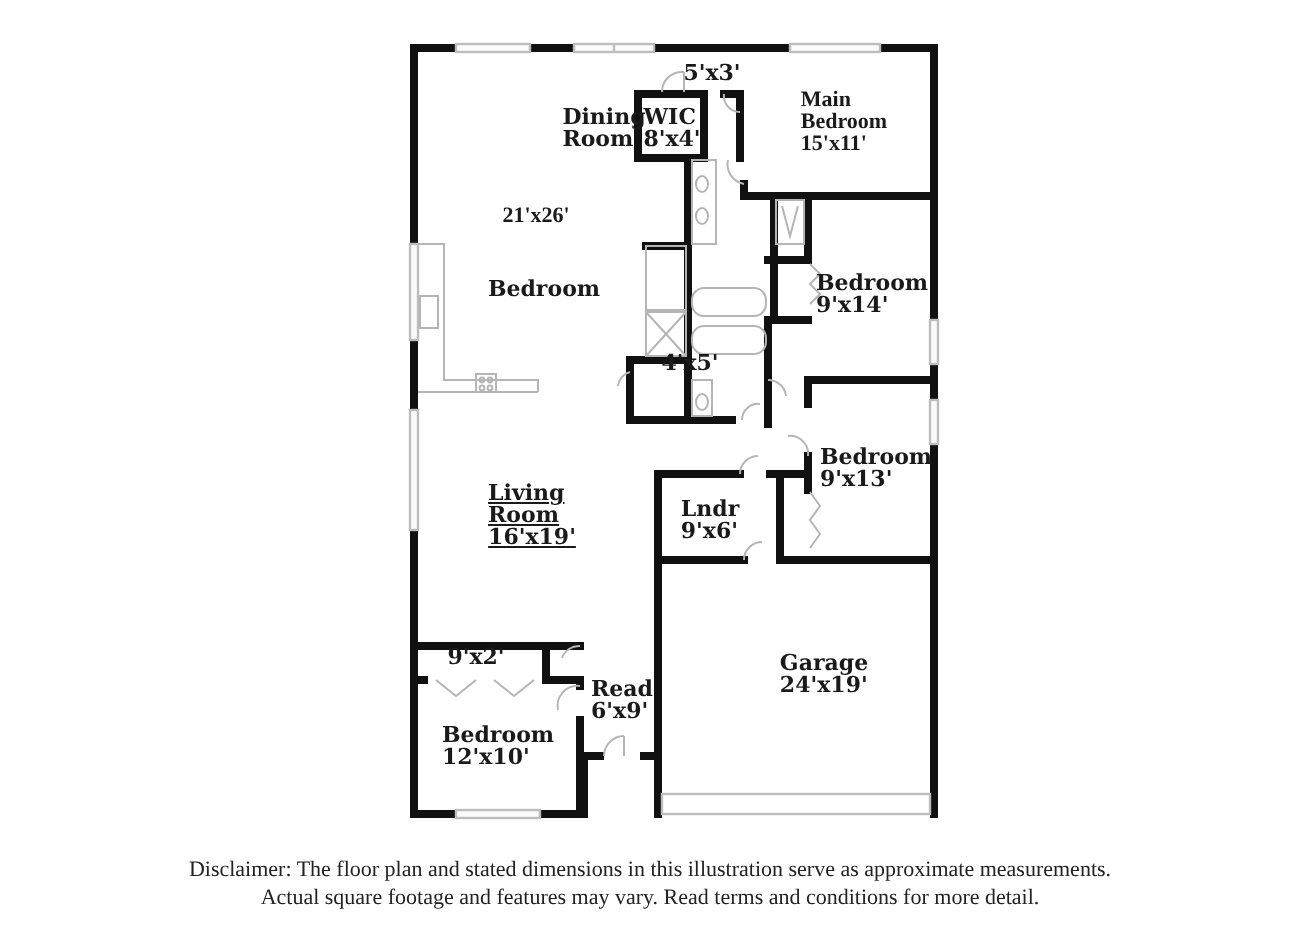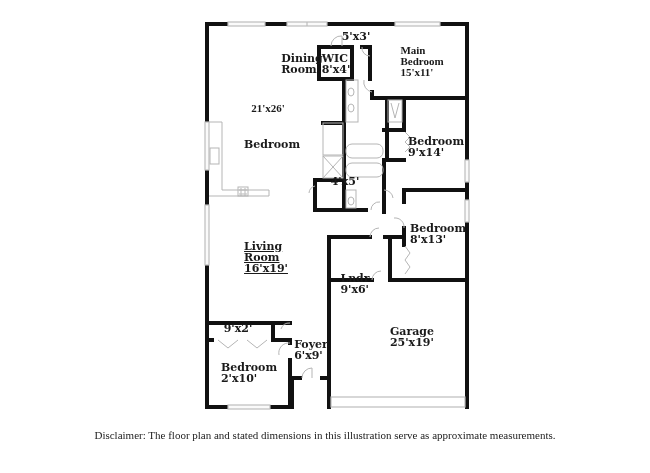--- a/index.html
+++ b/index.html
@@ -172,42 +172,43 @@
 </div>
 <div class="label" style="left:436px; top:136px;">
   <span>Bedroom</span>
   <span>9'x14'</span>
 </div>
 <div class="label" style="left:329px; top:176px;margin-left:16px;">
   <span>4'x5'</span>
 </div>
 <div class="label" style="left:438px; top:223px;">
   <span>Bedroom</span>
-  <span>8'x13'</span>
-</div>
-<div class="label" style="left:355px; top:249px;margin-top:24px;">
+  <span>9'x13'</span>
+</div>
+<div class="label" style="left:355px; top:249px;">
   <span>Lndr</span>
   <span>9'x6'</span>
 </div>
 <div class="label" style="left:266px; top:241px;text-decoration:underline;">
   <span>Living</span>
   <span>Room</span>
   <span>16'x19'</span>
 </div>
 <div class="label" style="left:412px; top:326px;">
   <span>Garage</span>
-  <span>25'x19'</span>
+  <span>24'x19'</span>
 </div>
 <div class="label" style="left:238px; top:323px;">
   <span>9'x2'</span>
 </div>
 <div class="label" style="left:311px; top:339px;">
-  <span>Foyer</span>
+  <span>Read</span>
   <span>6'x9'</span>
 </div>
 <div class="label" style="left:249px; top:362px;">
   <span>Bedroom</span>
-  <span>2'x10'</span>
+  <span>12'x10'</span>
 </div>
 
 <div id="disclaimer">
   <span>Disclaimer: The floor plan and stated dimensions in this illustration serve as approximate measurements.</span>
+  <span>Actual square footage and features may vary. Read terms and conditions for more detail.</span>
 </div>
 
 </body></html>

